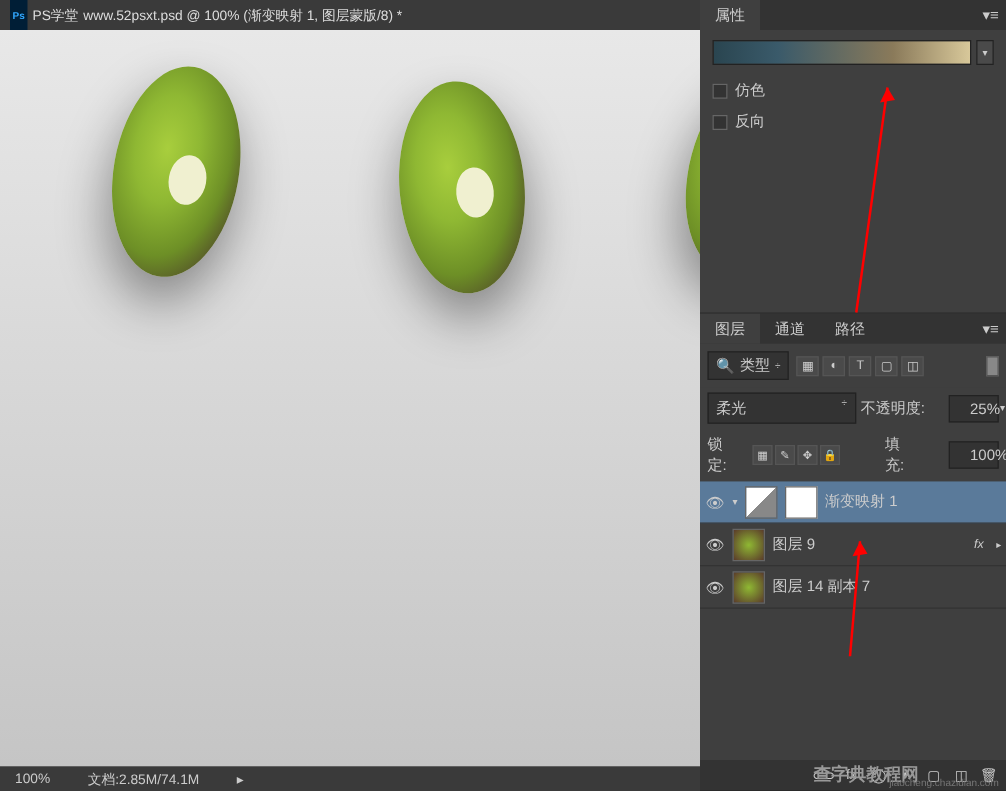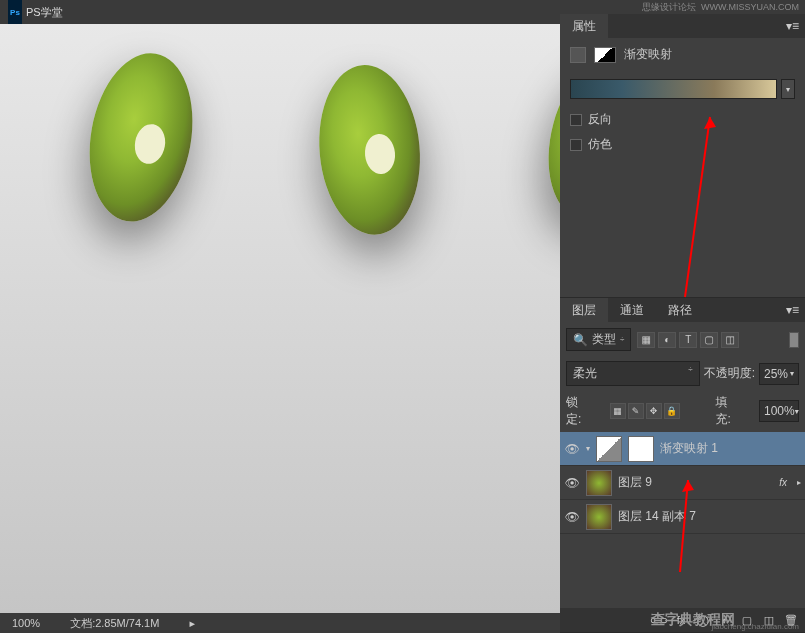--- a/index.html
+++ b/index.html
@@ -40,21 +40,21 @@
 .arrow1 { top: -50px; left: 120px; }
 
 .layers-panel { flex: 1; display: flex; flex-direction: column; }
 .layers-options { padding: 6px; display: flex; align-items: center; gap: 6px; background: #3f3f3f; }
 .layers-type { display: flex; align-items: center; gap: 4px; background: #333; padding: 2px 6px; border: 1px solid #222; }
 .layers-icons { display: flex; gap: 3px; flex: 1; }
 .layers-icon { width: 18px; height: 16px; border: 1px solid #555; background: #4a4a4a; display: flex; align-items: center; justify-content: center; font-size: 10px; }
 .layers-row { padding: 4px 6px; display: flex; align-items: center; gap: 4px; }
 .blend-mode { flex: 1; background: #333; border: 1px solid #222; padding: 3px 6px; display: flex; align-items: flex-start; justify-content: space-between; }
 .opacity-group { display: flex; align-items: center; gap: 4px; }
-.opacity-input { width: 40px; background: #333; border: 1px solid #222; padding: 3px 4px; text-align: center; display: flex; align-items: center; justify-content: space-between; }
+.opacity-input { width: 40px; background: #333; border: 1px solid #222; padding: 3px 16px; text-align: center; display: flex; align-items: center; justify-content: space-between; margin-left: 15px; }
 .lock-row { padding: 4px 6px; display: flex; align-items: center; gap: 18px; }
 .lock-icons { display: flex; gap: 2px; }
 .lock-icon { width: 16px; height: 16px; border: 1px solid #555; background: #4a4a4a; display: flex; align-items: center; justify-content: center; font-size: 9px; }
 .layers-list { flex: 1; overflow: auto; background: #3f3f3f; position: relative; }
 .layer-item { height: 34px; display: flex; align-items: center; padding: 0 4px; gap: 6px; border-bottom: 1px solid #333; }
 .layer-item.selected { background: #5a7a9a; }
 .layer-eye { width: 16px; display: flex; justify-content: center; }
 .layer-thumb { width: 26px; height: 26px; border: 1px solid #666; background: #ccc; display: flex; align-items: center; justify-content: center; overflow: hidden; }
 .layer-thumb.mask { background: #fff; }
 .layer-thumb.kiwi-t { background: radial-gradient(#8fb833, #5a3a2a); }
@@ -69,20 +69,21 @@
 </style>
 </head>
 <body>
 
 <div class="app">
   <div class="canvas-area">
     <div class="tab-bar">
       <div class="tab">
         <div class="ps-icon">Ps</div>
         <span>PS学堂</span>
+        <span>www.52psxt.psd @ 100% (渐变映射 1, 图层蒙版/8) *</span>
       </div>
     </div>
     <div class="canvas">
       <div class="kiwi-image">
         <div class="kiwi"></div>
         <div class="kiwi">
             <div class="kiwi-body"></div>
             <div class="kiwi-center"></div>
           </div>
         <div class="kiwi">
@@ -95,45 +96,37 @@
       </div>
     </div>
     <div class="status-bar">
       <span>100%</span>
       <span>文档:2.85M/74.1M</span>
       <span>▸</span>
     </div>
   </div>
 
   <div class="right-panels">
-    <div class="watermark-top">
-      <span>思缘设计论坛</span>&nbsp;&nbsp;<span>WWW.MISSYUAN.COM</span>
-    </div>
 
     <div class="panel">
       <div class="panel-tabs">
         <div class="panel-tab active">属性</div>
         <div class="panel-menu">▾≡</div>
       </div>
-      <div class="prop-header">
-        <div class="prop-icon"></div>
-        <div class="prop-swatch"></div>
-        <span>渐变映射</span>
-      </div>
       <div class="gradient-row">
         <div class="gradient-bar"></div>
         <div class="gradient-btn">▾</div>
       </div>
       <div class="checkbox-row">
         <div class="checkbox"></div>
-        <span>反向</span>
+        <span>仿色</span>
       </div>
       <div class="checkbox-row">
         <div class="checkbox"></div>
-        <span>仿色</span>
+        <span>反向</span>
       </div>
       <div class="prop-spacer">
         <svg class="arrow-red arrow1" width="40" height="200">
           <line x1="5" y1="190" x2="30" y2="10" stroke="#ff0000" stroke-width="2"></line>
           <polygon points="30,10 24,22 36,20" fill="#ff0000"></polygon>
         </svg>
       </div>
     </div>
 
     <div class="panel layers-panel">

